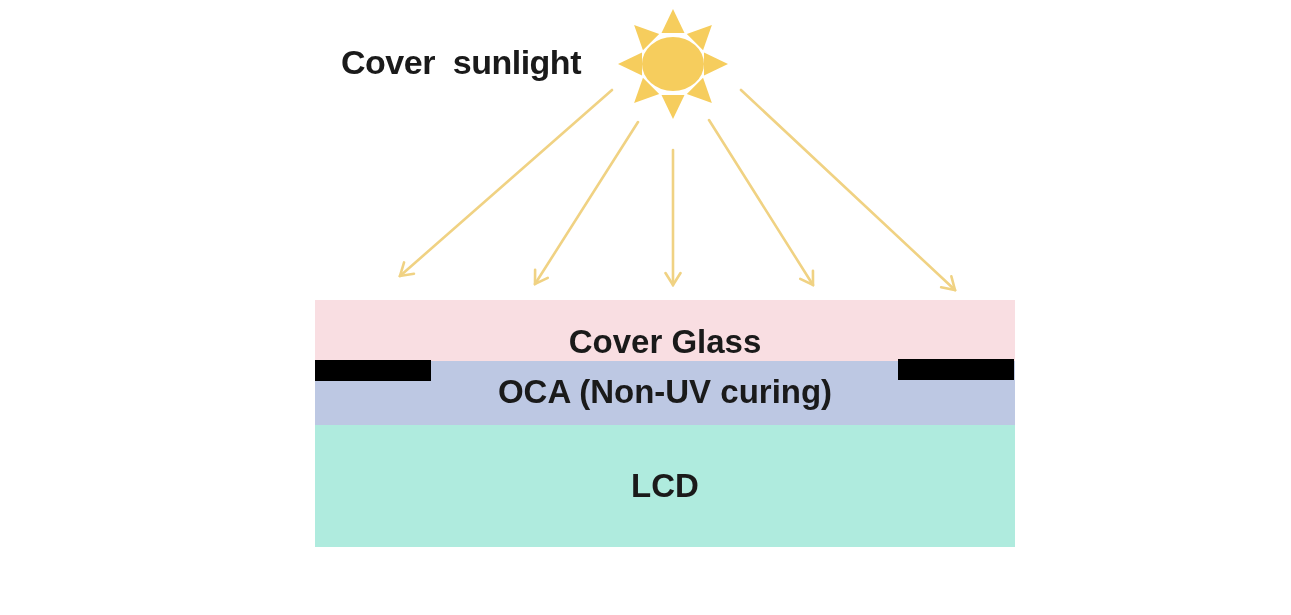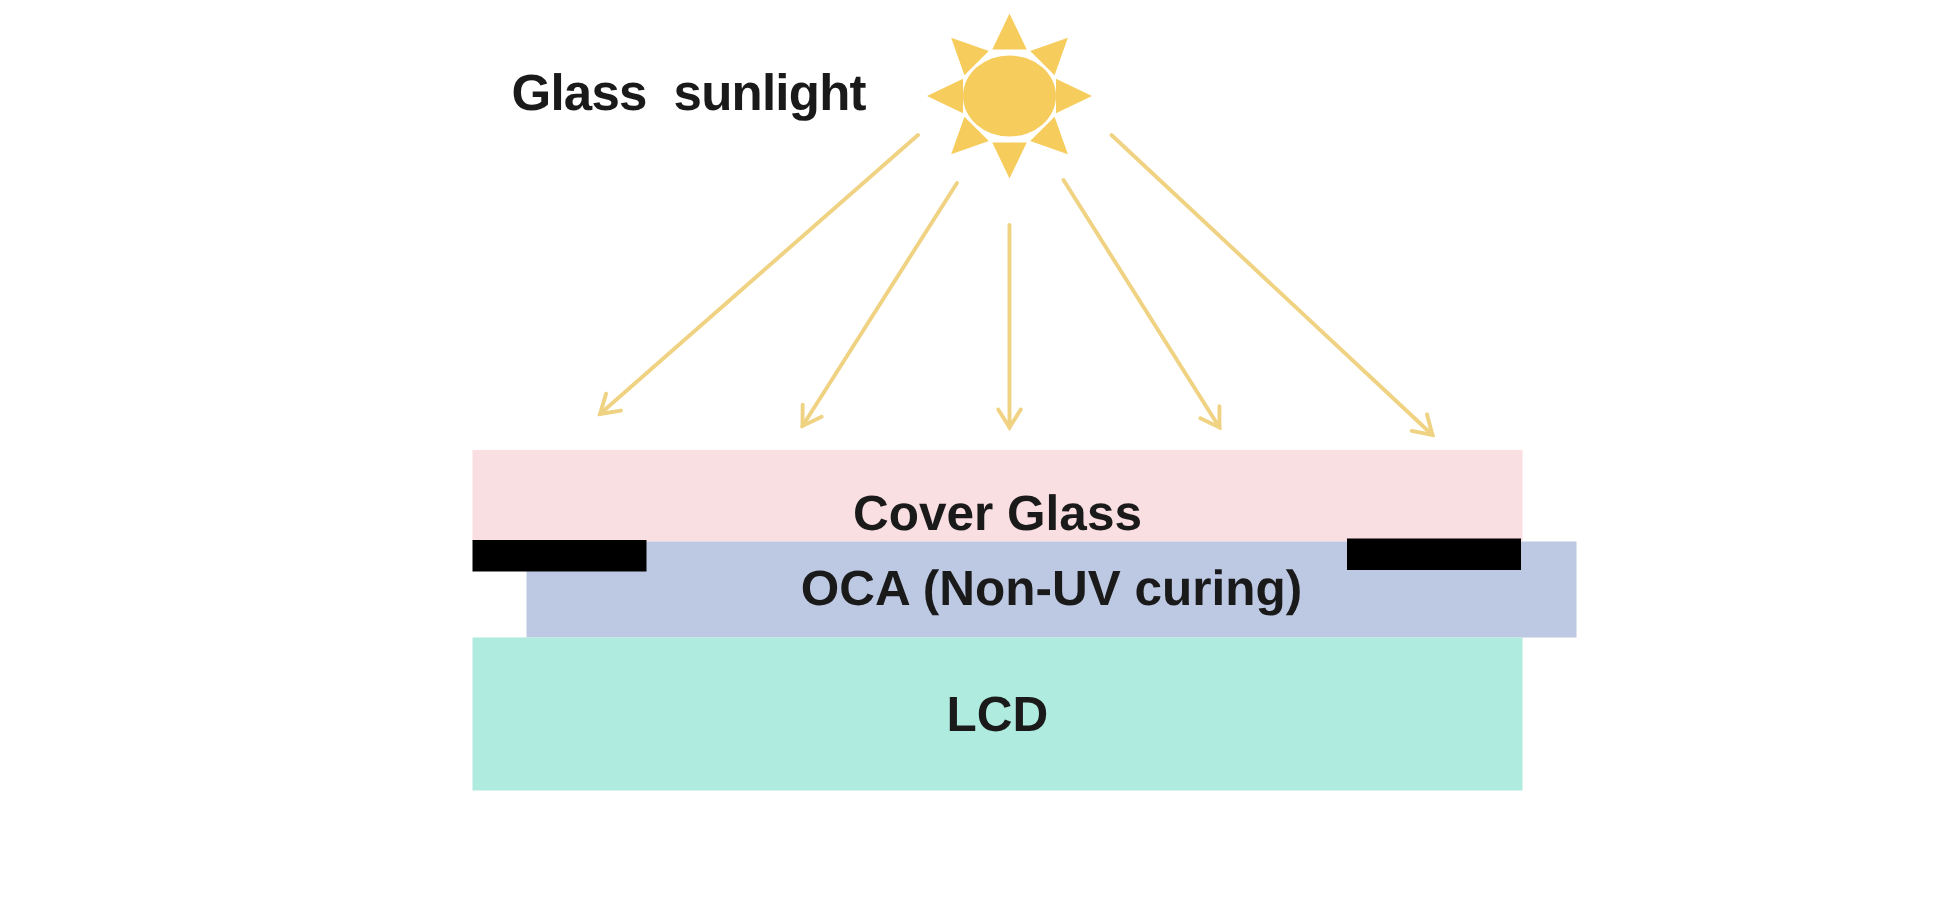--- a/index.html
+++ b/index.html
@@ -18,22 +18,22 @@
     position:absolute;left:341px;top:39px;
     font-size:34px;font-weight:700;letter-spacing:-0.5px;
     color:var(--color-label,#1A1A1A);
     white-space:pre;line-height:1.4;
   }
   .layer{
     position:absolute;left:315px;width:700px;
     display:flex;align-items:center;justify-content:center;
   }
   .layer-cover-glass{top:300px;height:61px;background:var(--color-cover-glass,#F9DEE2);}
-  .layer-oca{top:361px;height:64px;background:var(--color-oca,#BDC8E3);margin-left:36px;}
-  .layer-lcd{top:425px;height:102px;background:var(--color-lcd,#AFEBDE);}
+  .layer-oca{top:361px;height:64px;background:var(--color-oca,#BDC8E3);}
+  .layer-lcd{top:425px;height:122px;background:var(--color-lcd,#AFEBDE);}
   .layer-label{
     font-size:33px;font-weight:600;line-height:1;
     color:var(--color-label,#1A1A1A);
   }
   .layer-cover-glass .layer-label{transform:translateY(-6px);margin-top:33px;}
   .layer-oca .layer-label{transform:translateY(-2px);}
   .layer-lcd .layer-label{transform:translateY(-1px);}
   .bezel{
     position:absolute;height:21px;width:116px;
     background:var(--color-bezel,#000);
@@ -68,21 +68,21 @@
 
     <g>
         <line x1="612" y1="90" x2="400" y2="276" class="beam" marker-end="url(#arrowV)"></line>
         <line x1="638" y1="122" x2="535" y2="284" class="beam" marker-end="url(#arrowV)"></line>
         <line x1="673" y1="150" x2="673" y2="285" class="beam" marker-end="url(#arrowV)"></line>
         <line x1="709" y1="120" x2="813" y2="285" class="beam" marker-end="url(#arrowV)"></line>
         <line x1="741" y1="90" x2="955" y2="290" class="beam" marker-end="url(#arrowV)"></line>
       </g>
   </svg>
 
-  <div class="title">Glass  sunlight</div>
+  <div class="title">Cover  sunlight</div>
 
   <div class="layer layer-cover-glass">
     <span class="layer-label">Cover Glass</span>
   </div>
 
   <div class="layer layer-oca">
     <span class="layer-label">OCA (Non-UV curing)</span>
   </div>
 
   <div class="layer layer-lcd">

